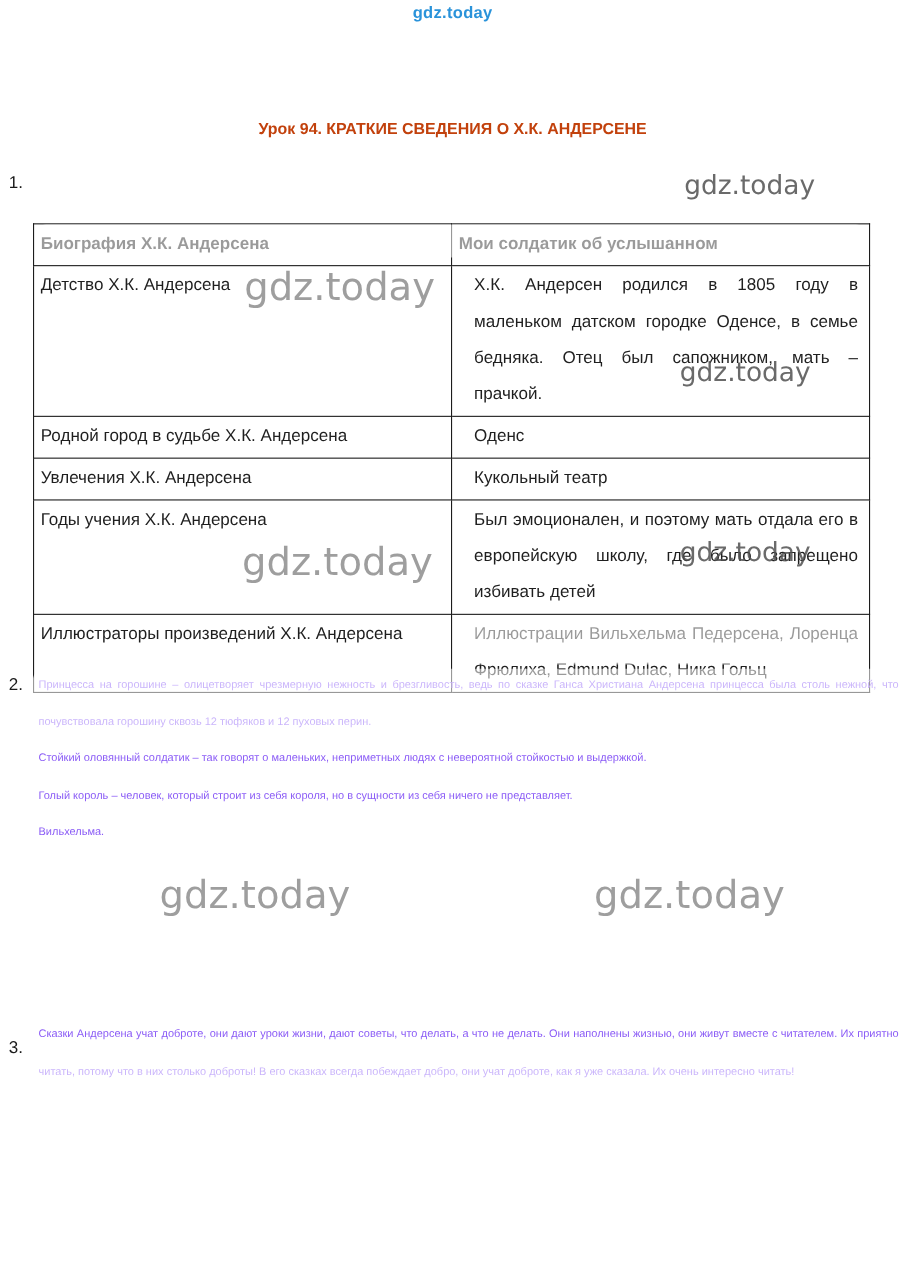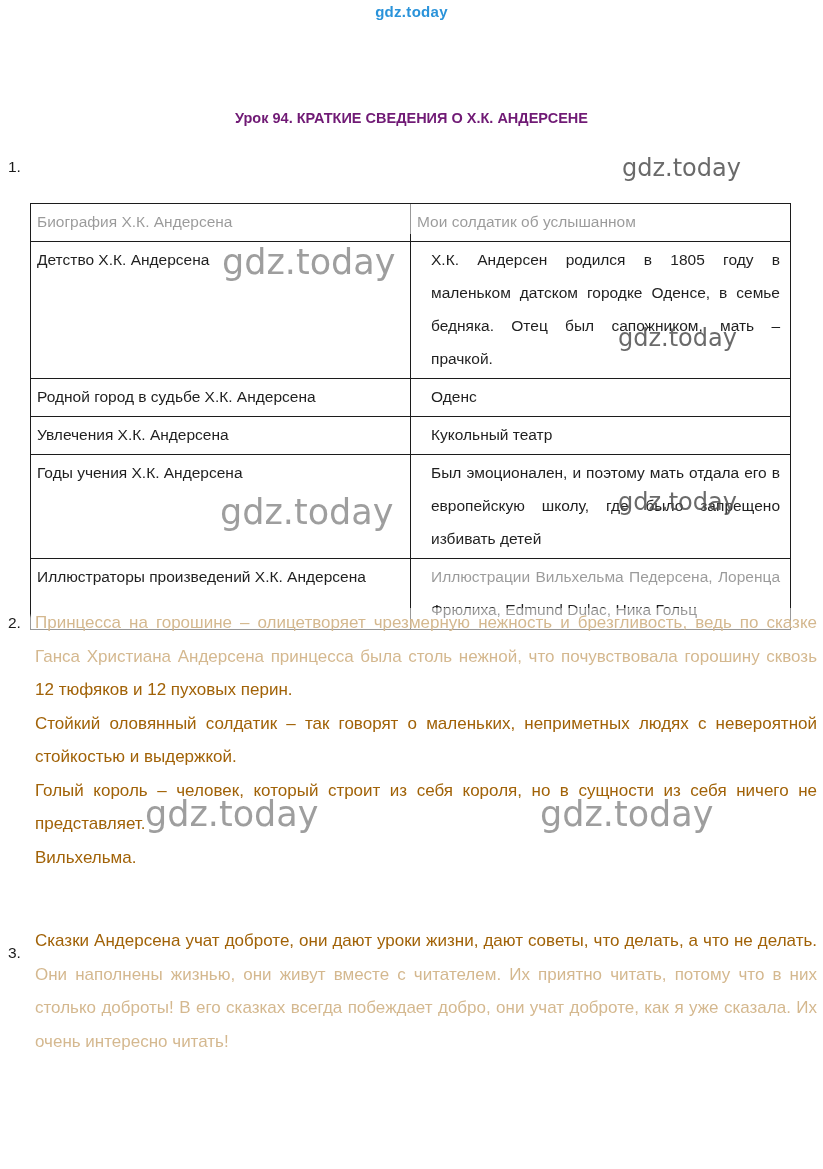--- a/index.html
+++ b/index.html
@@ -13,48 +13,48 @@
 
   .logo {
     position:absolute; top:3px; left:0; width:100%;
     text-align:center; font-size:15px; font-weight:bold;
     color:#2a93da; letter-spacing:0.3px; cursor:pointer;
   }
 
   .title {
     position:absolute; top:110px; left:0; width:100%;
     text-align:center; font-size:14.5px; font-weight:bold;
-    color:#701a75;
+    color:#c2410c;
   }
 
   .num {
     position:absolute; font-size:15.5px; line-height:33.5px; color:#1a1a1a;
   }
   #num1 { left:8px; top:150px; }
   #num2 { left:8px; top:606px; }
   #num3 { left:8px; top:936px; }
 
   table.bio {
     position:absolute; left:30px; top:203px; width:760px;
     border-collapse:collapse; table-layout:fixed;
   }
   table.bio th, table.bio td {
     border:1px solid #1c1c1c; vertical-align:top;
     font-size:15.5px; line-height:33px;
     padding:1px 10px 3px 6px; text-align:left;
   }
   table.bio .col-left  { width:380px; }
   table.bio .col-right { width:380px; }
-  table.bio th { font-weight:normal; }
+  table.bio th { font-weight:bold; }
   table.bio td.val { text-align:justify; padding-left:20px; }
 
   .text-block {
     position:absolute; left:35px; width:782px;
-    font-size:17px; line-height:33.5px; text-align:justify;
-    color:#a16207;
+    font-size:10px; line-height:33.5px; text-align:justify;
+    color:#8b5cf6;
   }
   #item2-block { top:606px; }
   #item3-block { top:924px; }
   .text-block p { margin:0; }
 
   .fade {
     position:absolute; background:rgba(255,255,255,0.55); pointer-events:none;
   }
 
   .wm {

